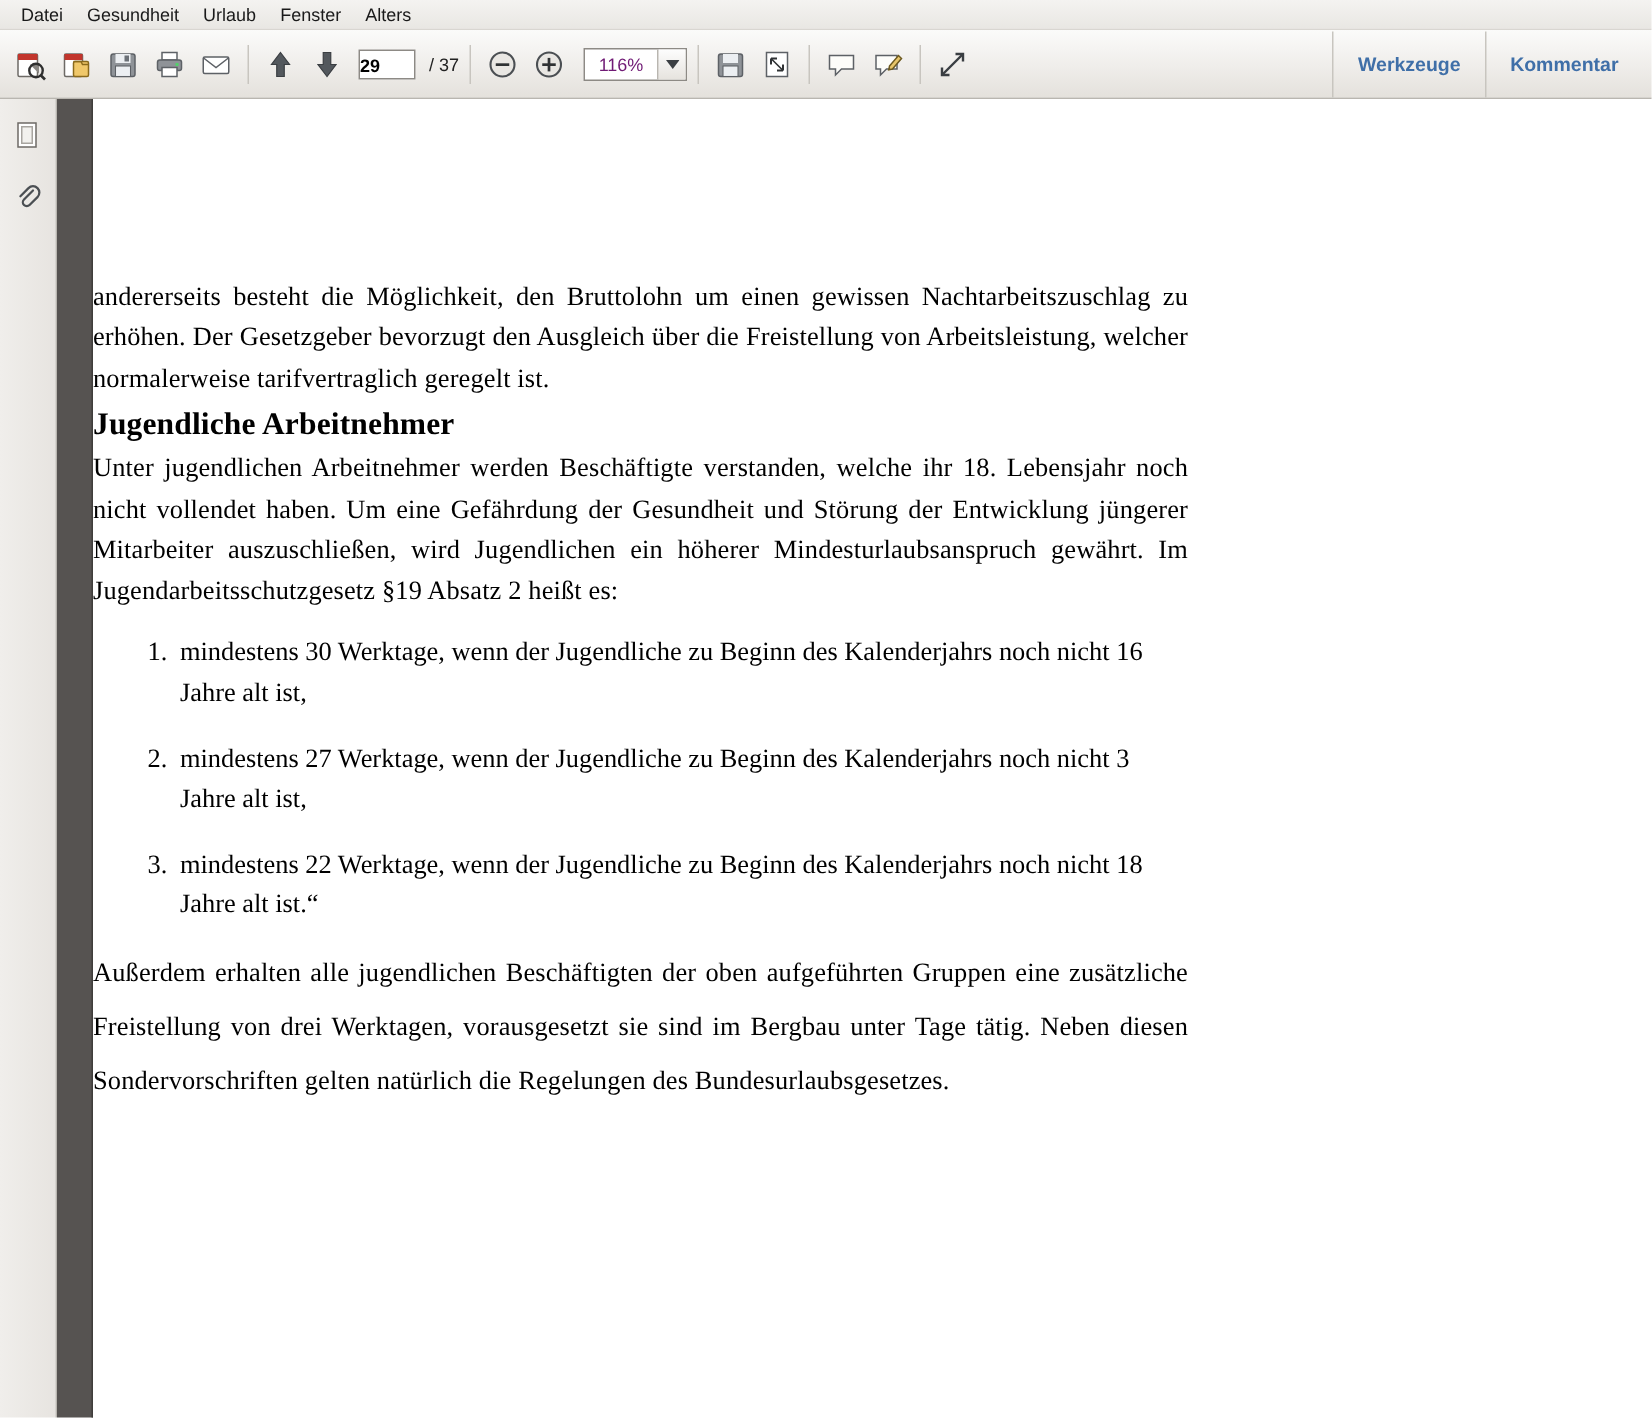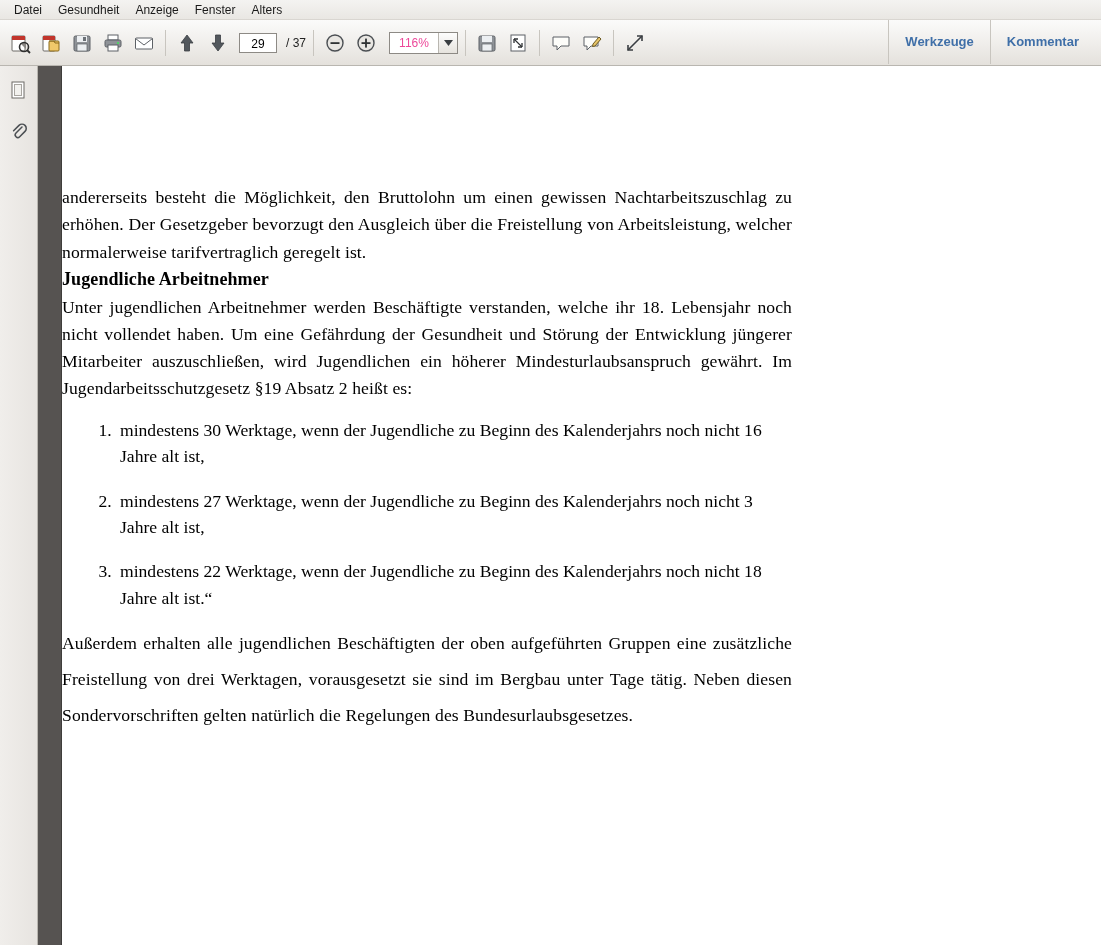--- a/index.html
+++ b/index.html
@@ -74,25 +74,26 @@
     border-radius: 3px;
   }
   .tbtn svg { display: block; }
 
   .pagebox {
     width: 38px;
     height: 20px;
     border: 1px solid #8d8a85;
     background: #fff;
     font-size: 12px;
-    text-align: center;
+    text-align: left;
     line-height: 20px;
     color: #000;
     margin-left: 4px;
     box-sizing: border-box;
+    font-weight: bold;
   }
   .pagetotal {
     font-size: 12px;
     color: #222;
     margin-left: 6px;
     white-space: nowrap;
   }
 
   .zoombox {
     display: flex;
@@ -101,35 +102,35 @@
     border: 1px solid #8d8a85;
     background: #fff;
     margin-left: 6px;
     box-sizing: border-box;
   }
   .zoomval {
     width: 48px;
     font-size: 12px;
     line-height: 20px;
     text-align: center;
-    color: #ec4899;
+    color: #701a75;
   }
   .zoomarrow {
     width: 18px;
     border-left: 1px solid #b9b6b0;
     background: linear-gradient(to bottom, #fdfdfd, #e6e3de);
     display: flex;
     align-items: center;
     justify-content: center;
   }
 
   .toolbar-right {
     margin-left: auto;
     display: flex;
-    align-items: flex-start;
+    align-items: center;
     height: 100%;
     padding-left: 16px;
   }
   .tr-link {
     font-size: 13px;
     font-weight: bold;
     color: #3f6fa8;
     padding: 0 16px;
     line-height: 44px;
     white-space: nowrap;
@@ -201,21 +202,21 @@
   }
   .doc p {
     margin: 0 0 0 0;
     text-align: justify;
     text-justify: inter-word;
     letter-spacing: 0.1px;
   }
   .p-intro { margin-bottom: 18px; }
   .sec-h {
     font-weight: bold;
-    font-size: 18px;
+    font-size: 21px;
     margin: 0 0 5px 0;
     letter-spacing: 0.3px;
   }
   .p-body { margin-bottom: 0; }
   .p-quote { margin: 0 0 10px 0; text-align: left; }
 
   ol.enum {
     margin: 14px 0 14px 0;
     padding-left: 54px;
     list-style: decimal;
@@ -246,21 +247,21 @@
   }
 </style>
 </head>
 <body>
 
 <div class="app">
 
   <div class="menubar">
     <div class="menu-item">Datei</div>
     <div class="menu-item">Gesundheit</div>
-    <div class="menu-item">Anzeige</div>
+    <div class="menu-item">Urlaub</div>
     <div class="menu-item">Fenster</div>
     <div class="menu-item">Alters</div>
   </div>
 
   <div class="toolbar">
 
     <div class="tgroup">
       <div class="tbtn">
         <svg width="22" height="22" viewBox="0 0 22 22">
           <rect x="3" y="4" width="13" height="15" rx="1" fill="#fff" stroke="#6d6a66"></rect>

